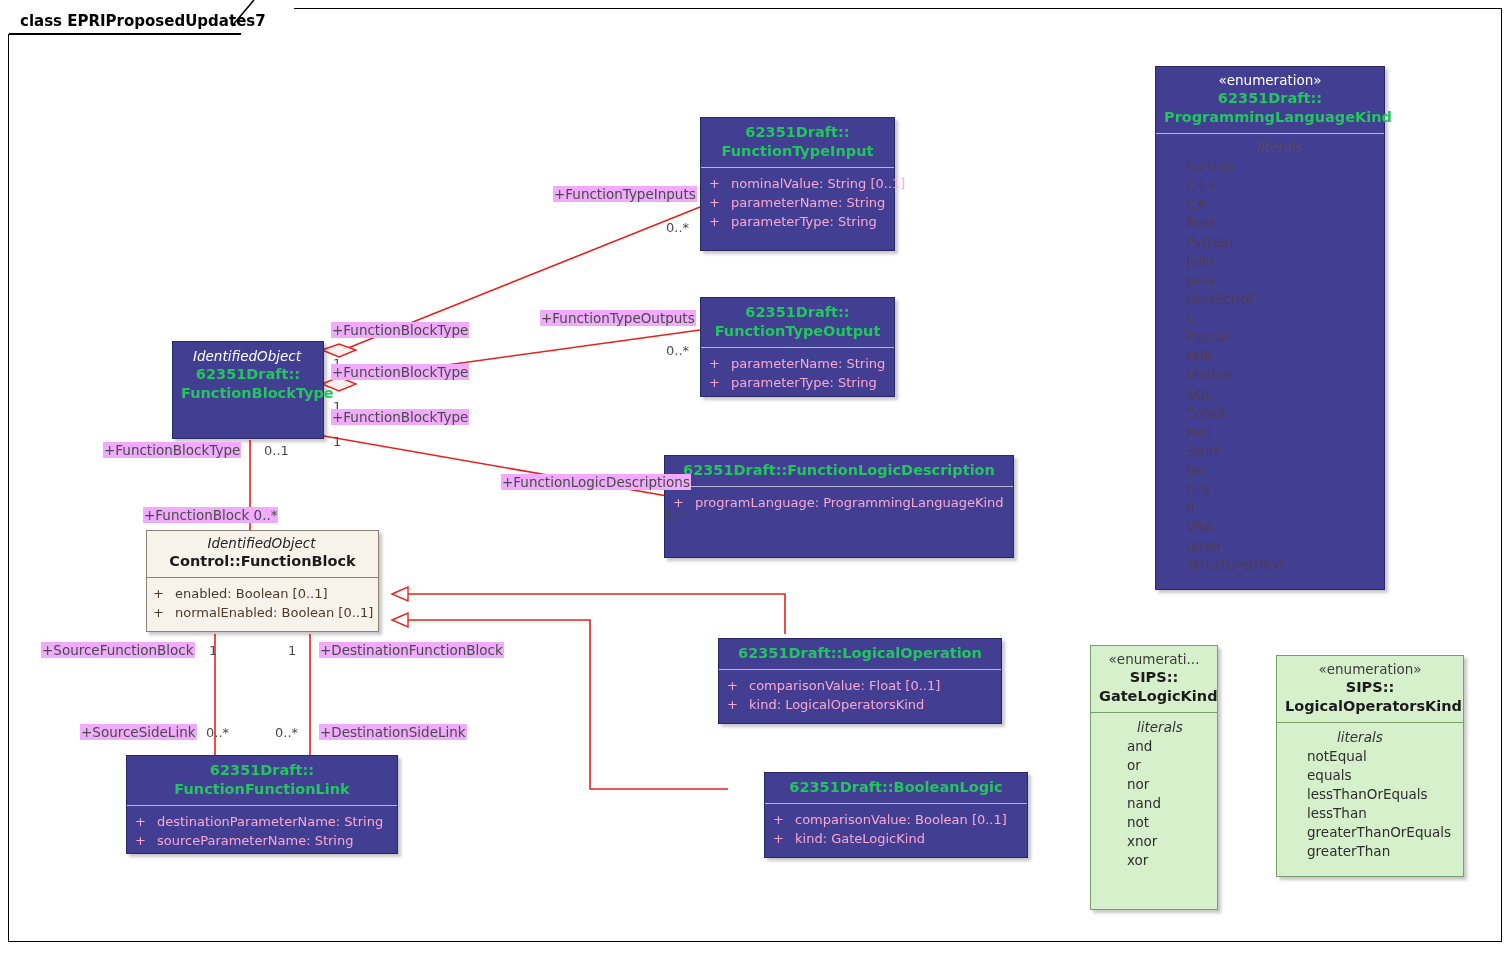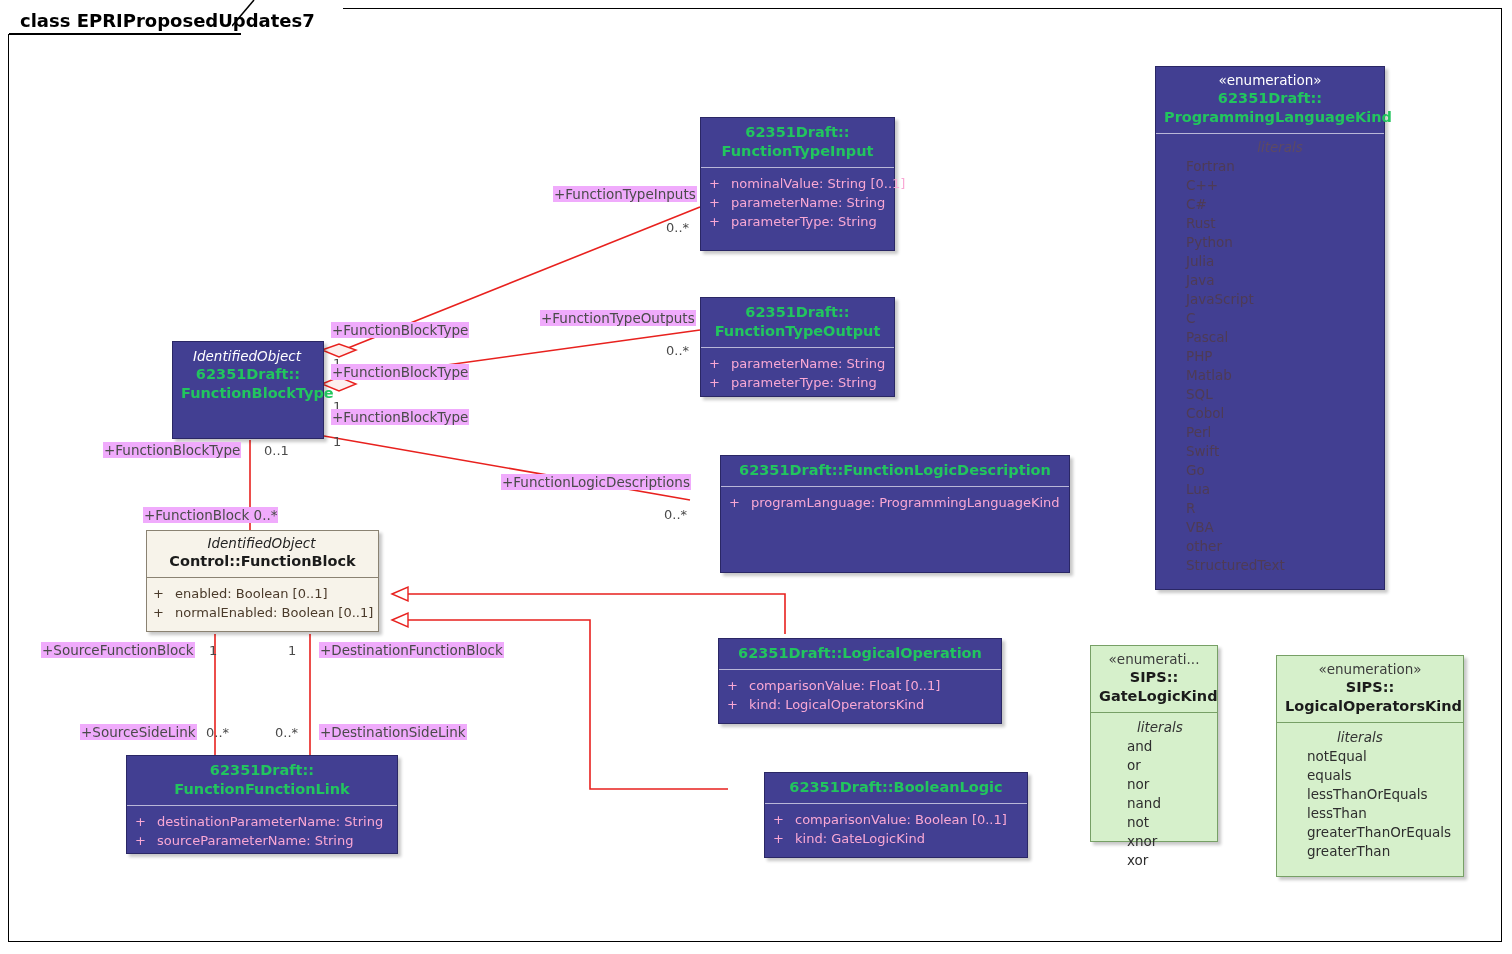--- a/index.html
+++ b/index.html
@@ -28,21 +28,21 @@
     box-sizing: border-box;
   }
   #frame-title-tab {
     position: absolute;
     left: 8px;
     top: 8px;
     height: 26px;
     padding: 0 28px 0 12px;
     border-right: none;
     background: #ffffff;
-    font-size: 18px;
+    font-size: 15px;
     font-weight: bold;
     color: #000;
     line-height: 26px;
     white-space: nowrap;
     box-sizing: border-box;
     z-index: 6;
   }
   #frame-title-underline {
     position: absolute;
     left: 9px;
@@ -238,21 +238,21 @@
   </div>
 
   <div class="uml-box blue" style="left:172px; top:341px; width:152px; height:98px;">
     <div class="hdr" style="border-bottom:none; padding-top:6px;">
       <div class="parent-italic">IdentifiedObject</div>
       <div class="cls-name">62351Draft::</div>
       <div class="cls-name">FunctionBlockType</div>
     </div>
   </div>
 
-  <div class="uml-box blue" style="left:720px; top:455px; width:350px; height:118px;">
+  <div class="uml-box blue" style="left:664px; top:455px; width:350px; height:103px;">
     <div class="hdr">
       <div class="cls-name">62351Draft::FunctionLogicDescription</div>
     </div>
     <div class="attrs">
       <div class="attr-row"><span class="attr-vis">+</span><span>programLanguage: ProgrammingLanguageKind</span></div>
     </div>
   </div>
 
   <div class="uml-box cream" style="left:146px; top:530px; width:233px; height:102px;">
     <div class="hdr" style="padding-top:4px;">
@@ -322,21 +322,21 @@
       <div class="lit-row">Swift</div>
       <div class="lit-row">Go</div>
       <div class="lit-row">Lua</div>
       <div class="lit-row">R</div>
       <div class="lit-row">VBA</div>
       <div class="lit-row">other</div>
       <div class="lit-row">StructuredText</div>
     </div>
   </div>
 
-  <div class="uml-box green" style="left:1090px; top:645px; width:128px; height:197px;">
+  <div class="uml-box green" style="left:1090px; top:645px; width:128px; height:265px;">
     <div class="hdr">
       <div class="stereotype">«enumerati...</div>
       <div class="cls-name">SIPS::</div>
       <div class="cls-name">GateLogicKind</div>
     </div>
     <div class="lits" style="padding-left:36px;">
       <div class="lit-head" style="text-align:left; padding-left:10px;">literals</div>
       <div class="lit-row">and</div>
       <div class="lit-row">or</div>
       <div class="lit-row">nor</div>

